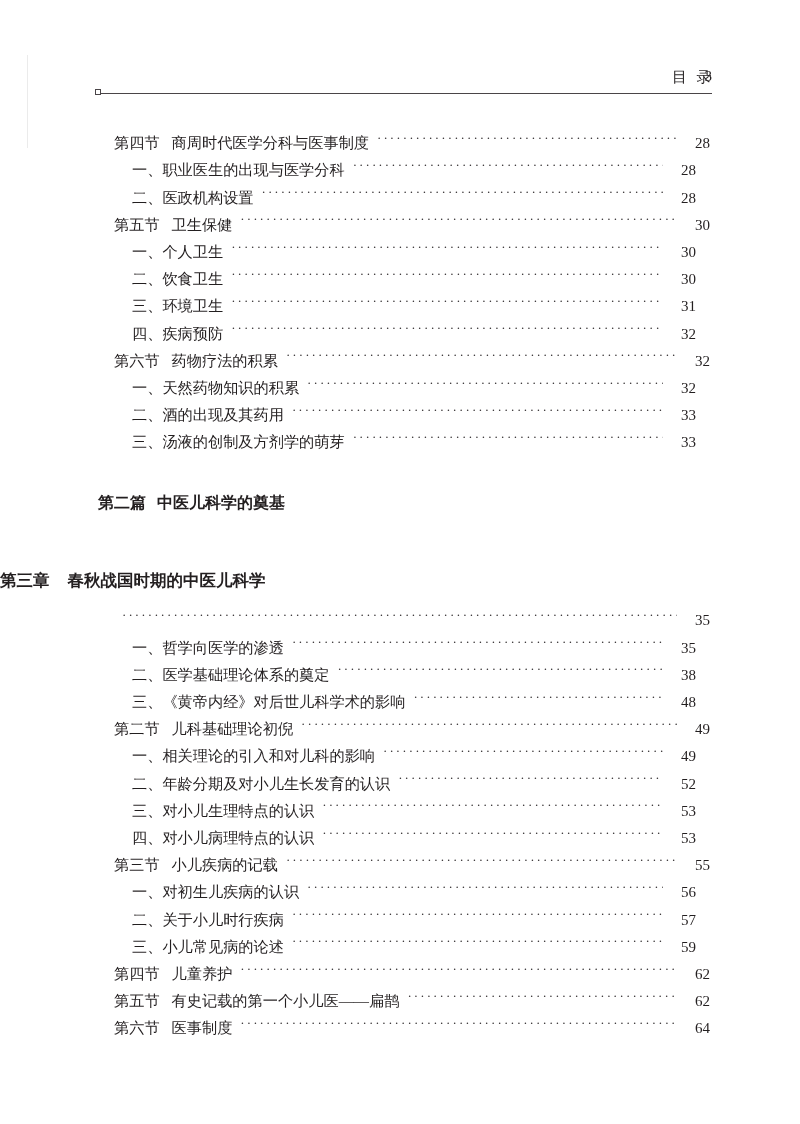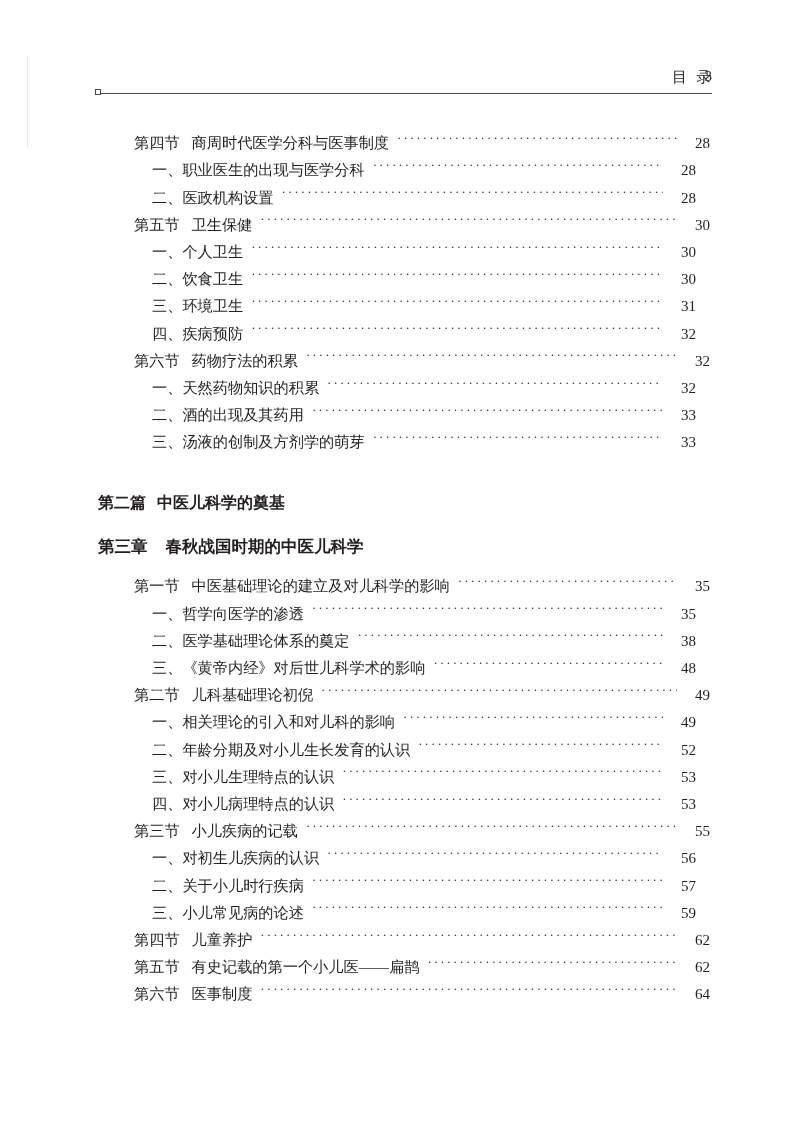--- a/index.html
+++ b/index.html
@@ -94,21 +94,20 @@
   .entry {
     display: flex;
     align-items: baseline;
     height: 27.2px;
     font-size: 15.2px;
     color: #231f20;
     white-space: nowrap;
   }
   .entry .label {
     flex: 0 0 auto;
-    margin-left: 20px;
   }
   .entry .leader {
     flex: 1 1 auto;
     margin: 0 7px 0 8px;
     position: relative;
     overflow: hidden;
     height: 1em;
   }
   .entry .leader::before {
     content: "··························································································································";
@@ -150,24 +149,24 @@
     color: #231f20;
     white-space: nowrap;
   }
   .heading-part {
     padding-left: 98px;
     font-size: 16px;
     height: 27px;
     line-height: 27px;
   }
   .heading-chapter {
-    padding-left: 98px;
     font-size: 16.5px;
     height: 27px;
     line-height: 27px;
+    margin-top: 34px;
   }
   .heading .mark-gap-b {
     display: inline-block;
     width: 11px;
   }
   .heading-chapter .mark-gap-b {
     width: 18px;
   }
 
   .spacer-before-part { height: 30px; }
@@ -248,21 +247,20 @@
         <span class="label"><span>三、汤液的创制及方剂学的萌芽</span></span>
         <span class="leader"></span>
         <span class="page-num">33</span>
       </div>
       <div class="spacer-before-part"></div>
       <div class="heading heading-part"><span>第二篇</span><span class="mark-gap-b"></span><span>中医儿科学的奠基</span></div>
       <div class="spacer-after-part"></div>
       <div class="heading heading-chapter"><span>第三章</span><span class="mark-gap-b"></span><span>春秋战国时期的中医儿科学</span></div>
       <div class="spacer-after-chapter"></div>
       <div class="entry lvl-section">
-        <span class="label"><span>第一节</span><span class="mark-gap"></span><span>中医基础理论的建立及对儿科学的影响</span></span>
         <span class="leader"></span>
         <span class="page-num">35</span>
       </div>
       <div class="entry lvl-sub">
         <span class="label"><span>一、哲学向医学的渗透</span></span>
         <span class="leader"></span>
         <span class="page-num">35</span>
       </div>
       <div class="entry lvl-sub">
         <span class="label"><span>二、医学基础理论体系的奠定</span></span>

